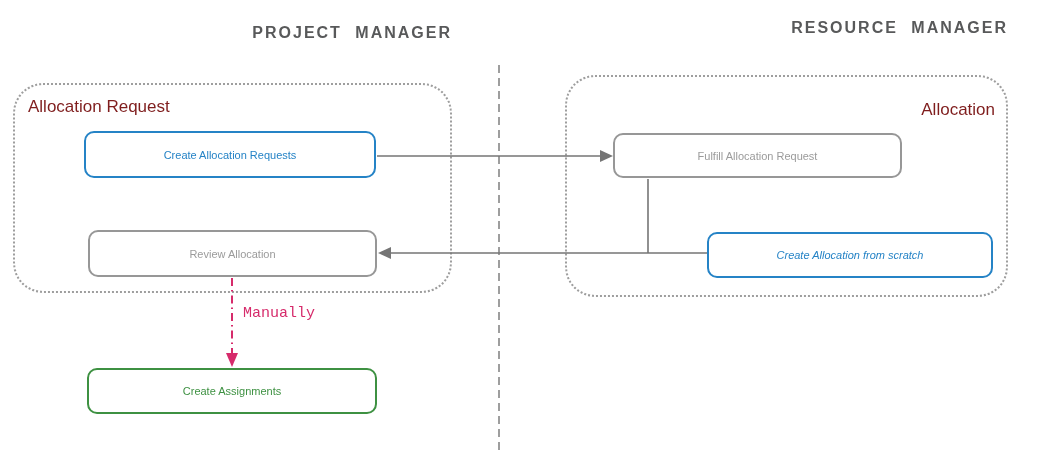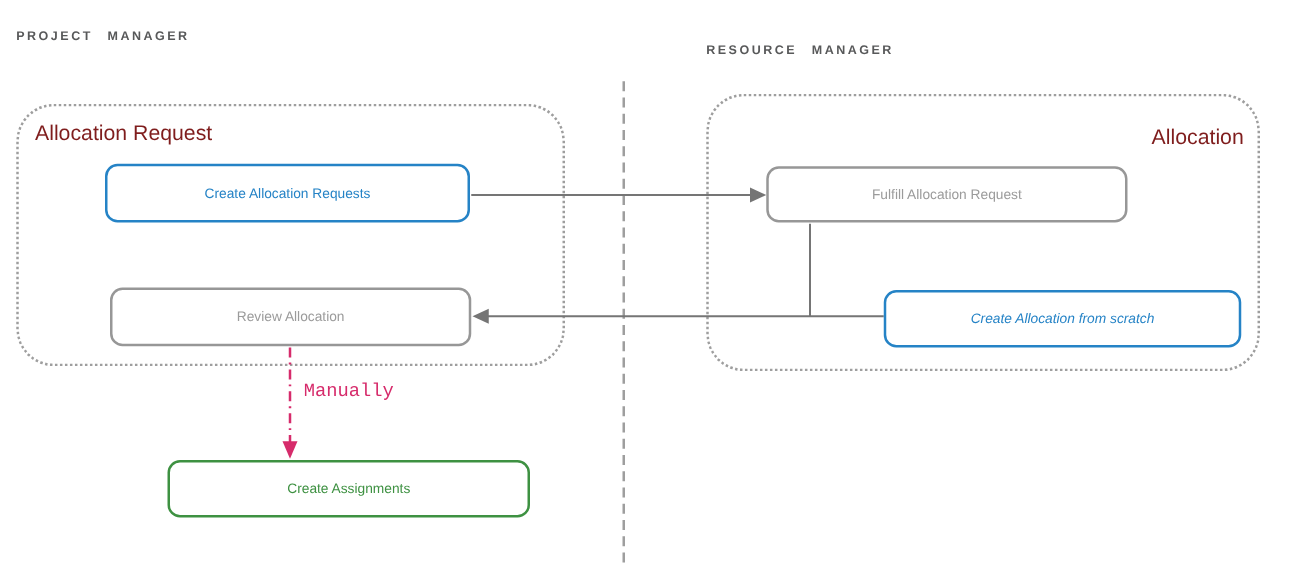--- a/index.html
+++ b/index.html
@@ -6,30 +6,30 @@
   body { font-family: "Liberation Sans", sans-serif; }
   .canvas {
     position: relative;
     width: 1039px;
     height: 464px;
     background: #ffffff;
     overflow: hidden;
   }
   .lane-header {
     position: absolute;
-    text-align: left;
-    font-size: 10px;
+    text-align: right;
+    font-size: 16px;
     font-weight: bold;
     color: #58595a;
     letter-spacing: 2px;
     word-spacing: 7px;
     z-index: 3;
   }
   .hdr-left  { left: 13px;  top: 24px; width: 439px; }
-  .hdr-right { left: 565px; top: 19px; width: 443px; margin-top: 16px; }
+  .hdr-right { left: 565px; top: 19px; width: 443px; }
 
   .group-frame {
     position: absolute;
     border: 2px dotted #9e9e9e;
     border-radius: 30px;
     background: transparent;
     box-sizing: border-box;
     z-index: 1;
   }
   .frame-left  { left: 13px;  top: 83px; width: 439px; height: 210px; }
@@ -59,21 +59,21 @@
     white-space: nowrap;
   }
   .node-blue  { border-color: #2583c6; color: #2583c6; }
   .node-gray  { border-color: #979797; color: #9b9b9b; }
   .node-green { border-color: #3e9142; color: #3e9142; }
 
   .n1 { left: 84px;  top: 131px; width: 292px; height: 47px; }
   .n2 { left: 613px; top: 133px; width: 289px; height: 45px; }
   .n3 { left: 88px;  top: 230px; width: 289px; height: 47px; }
   .n4 { left: 707px; top: 232px; width: 286px; height: 46px; font-style: italic; }
-  .n5 { left: 87px;  top: 368px; width: 290px; height: 46px; margin-left: 47px; }
+  .n5 { left: 87px;  top: 368px; width: 290px; height: 46px; }
 
   .edge-label {
     position: absolute;
     left: 243px;
     top: 305px;
     font-size: 15px;
     color: #d62b6b;
     z-index: 3;
     white-space: nowrap;
     font-family: Liberation Mono, monospace;

